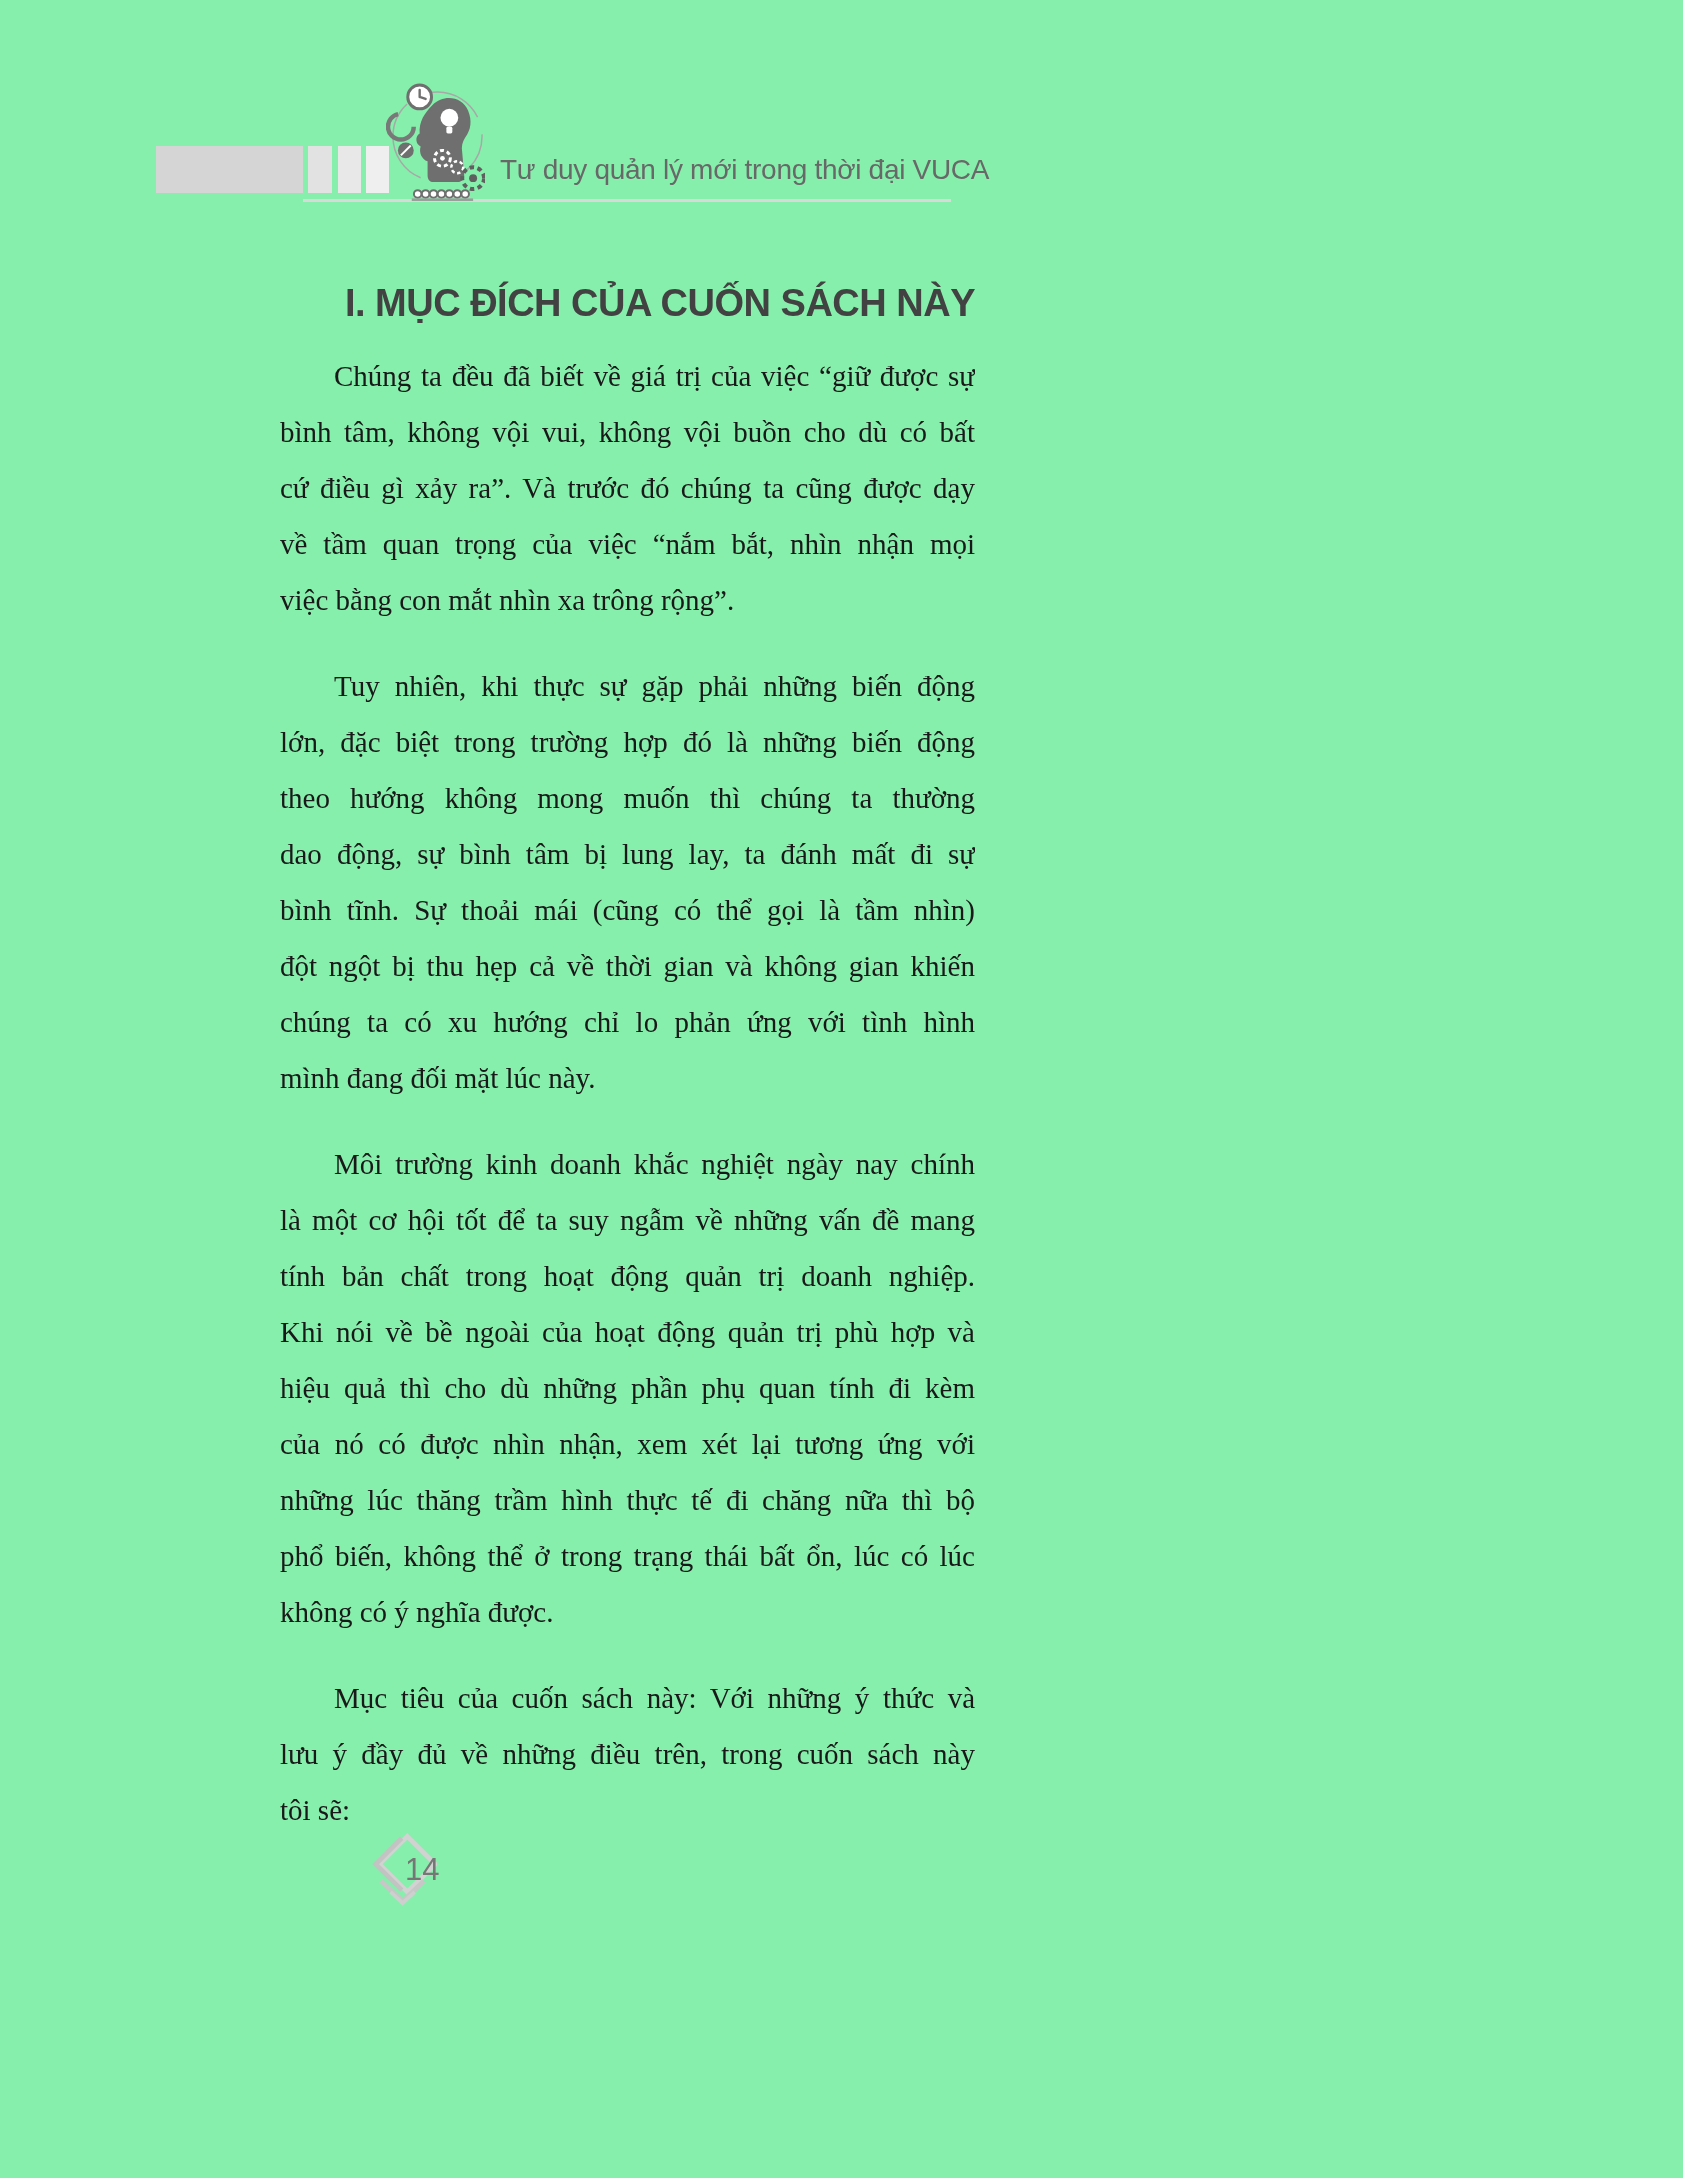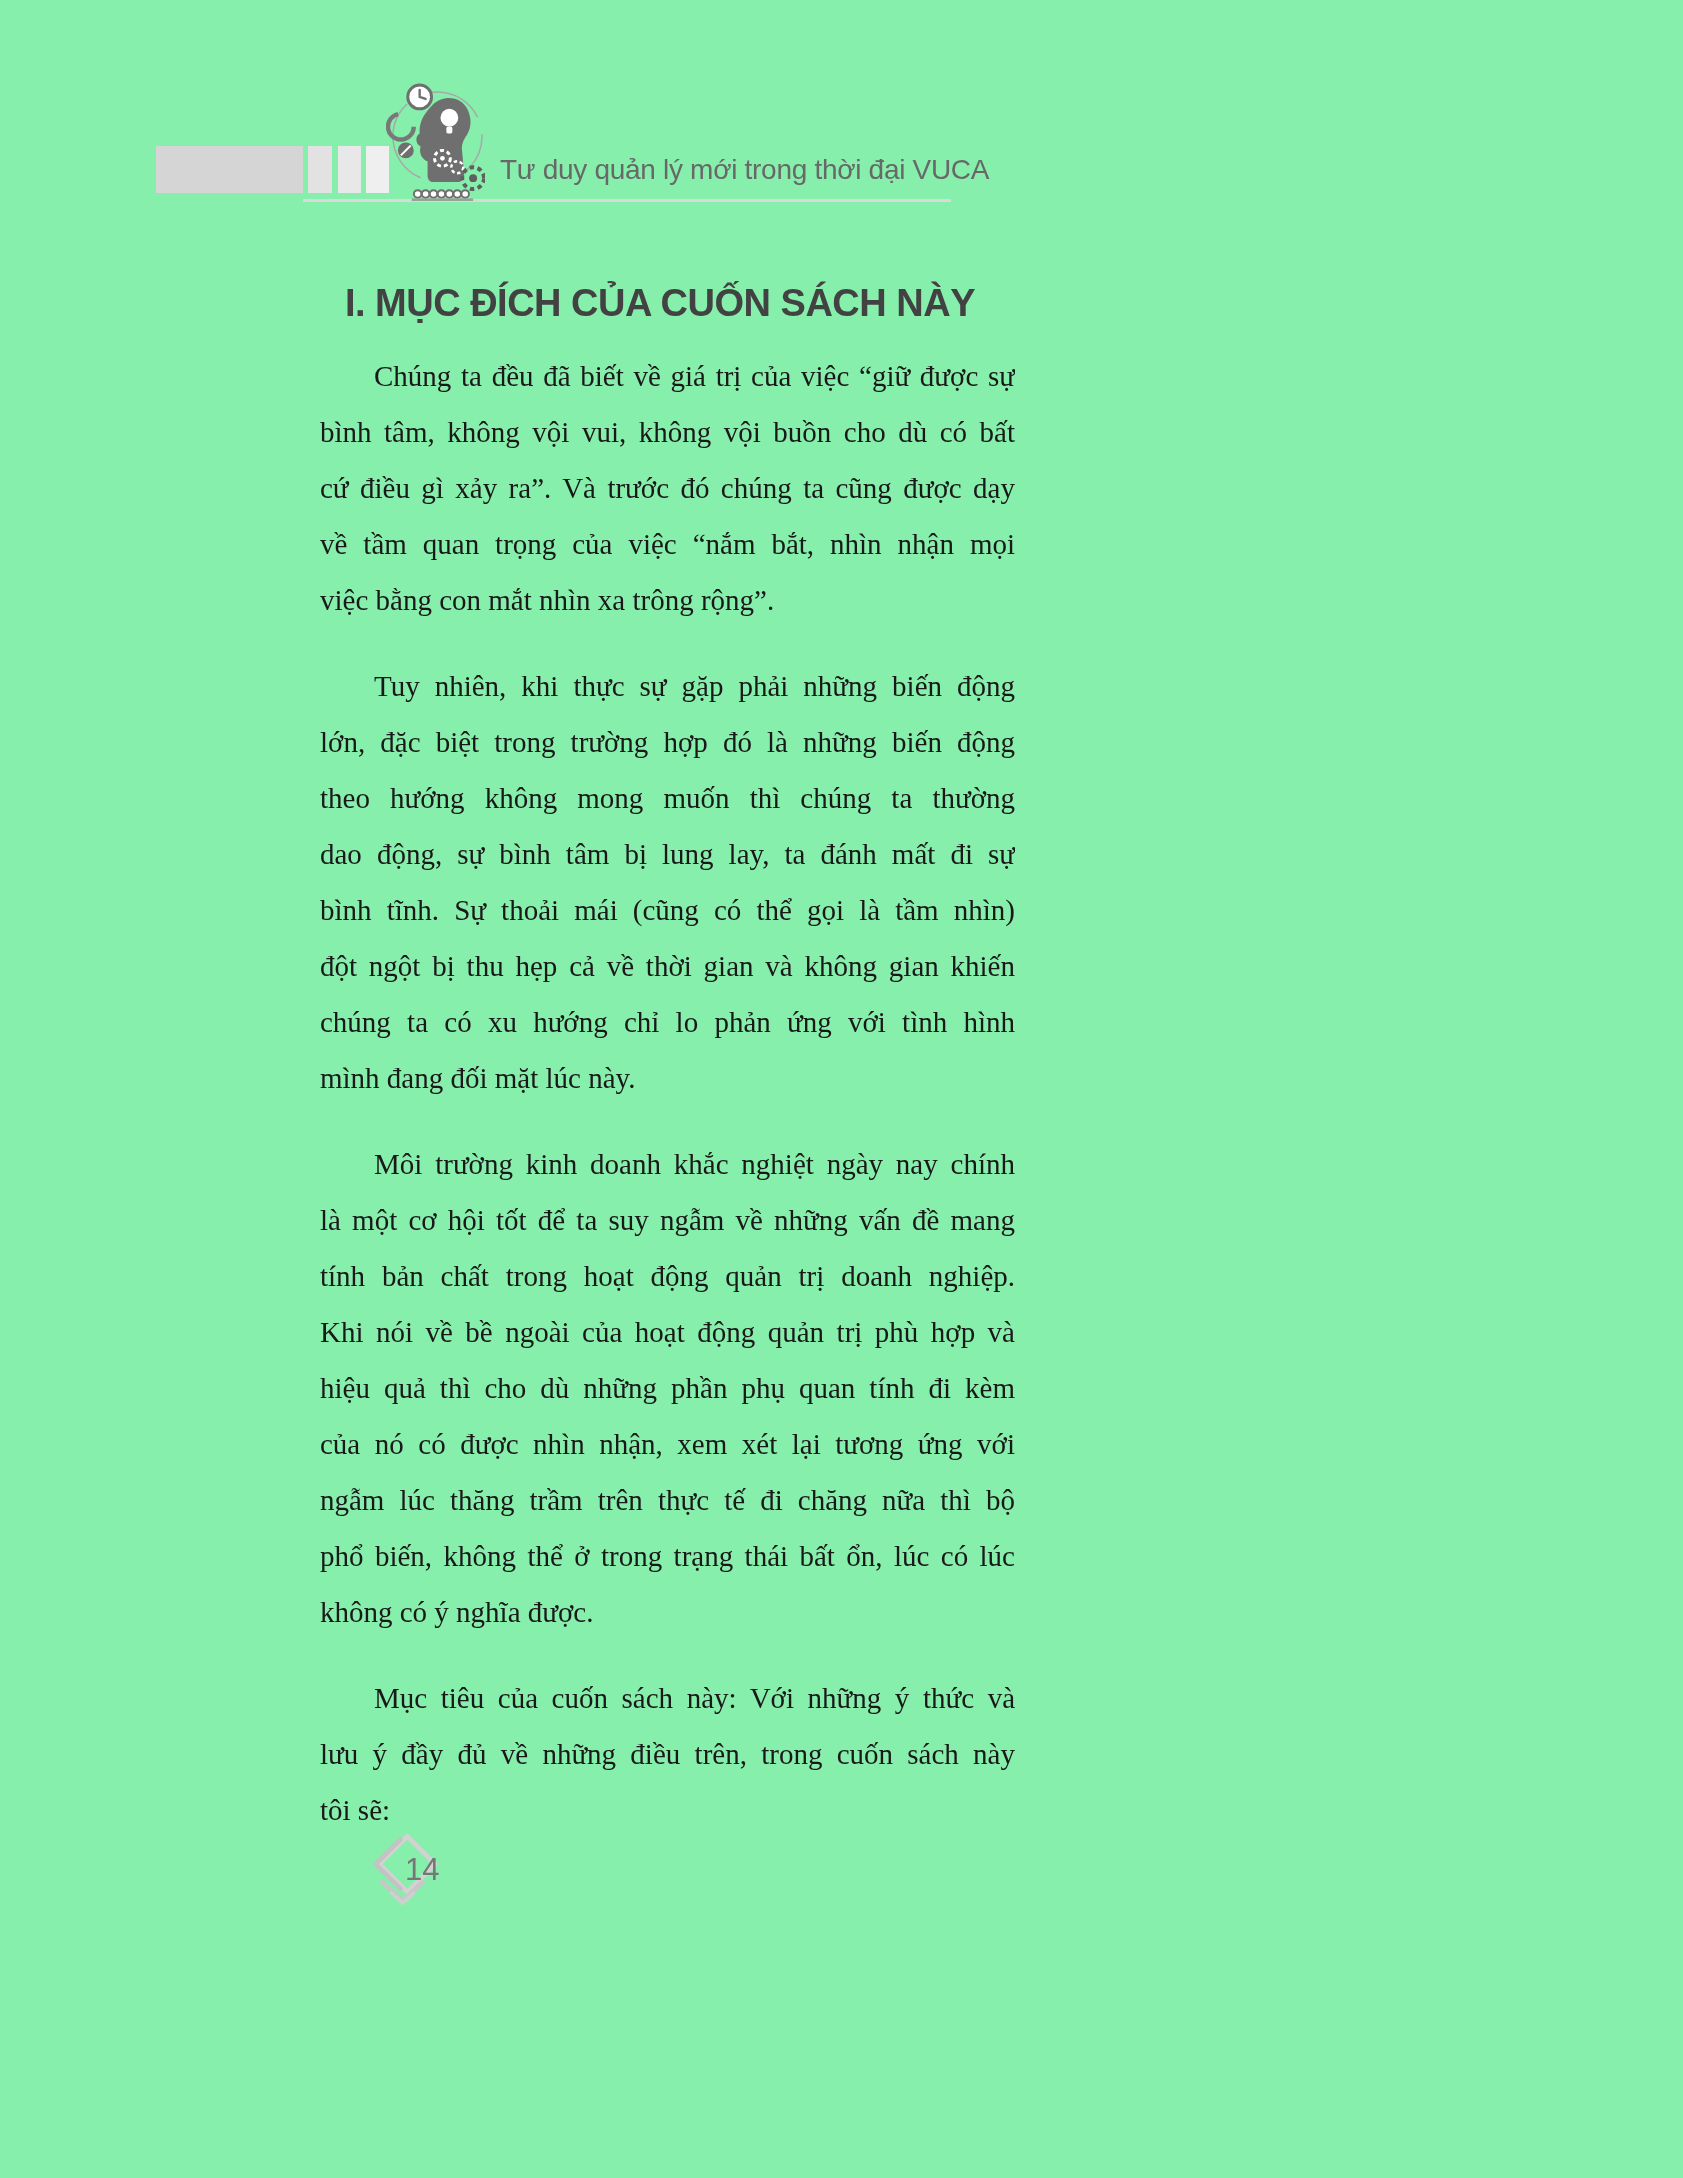--- a/index.html
+++ b/index.html
@@ -34,21 +34,20 @@
     text-align:right;
     font-family:"Liberation Sans","DejaVu Sans",sans-serif;
     font-weight:bold;font-size:38px;color:#424242;letter-spacing:-0.5px;
     white-space:nowrap;
   }
 
   
   .body-col{
     position:absolute;left:280px;top:348px;width:695px;
     color:#191919;
-    margin-left:40px;
   }
   .para{margin:0 0 30px 0;}
   .para:last-child{margin-bottom:0;}
   .ln{
     font-size:29px;line-height:56px;height:56px;
     text-align:justify;text-align-last:justify;text-justify:inter-word;
     white-space:normal;overflow:hidden;
   }
   .ln.first{text-indent:54px;}
   .ln.last{text-align-last:left;}
@@ -130,21 +129,21 @@
       <div class="ln">chúng ta có xu hướng chỉ lo phản ứng với tình hình</div>
       <div class="ln last">mình đang đối mặt lúc này.</div>
     </div>
     <div class="para">
       <div class="ln first">Môi trường kinh doanh khắc nghiệt ngày nay chính</div>
       <div class="ln">là một cơ hội tốt để ta suy ngẫm về những vấn đề mang</div>
       <div class="ln">tính bản chất trong hoạt động quản trị doanh nghiệp.</div>
       <div class="ln">Khi nói về bề ngoài của hoạt động quản trị phù hợp và</div>
       <div class="ln">hiệu quả thì cho dù những phần phụ quan tính đi kèm</div>
       <div class="ln">của nó có được nhìn nhận, xem xét lại tương ứng với</div>
-      <div class="ln">ngẫm lúc thăng trầm trên thực tế đi chăng nữa thì bộ</div>
+      <div class="ln">những lúc thăng trầm hình thực tế đi chăng nữa thì bộ</div>
       <div class="ln">phổ biến, không thể ở trong trạng thái bất ổn, lúc có lúc</div>
       <div class="ln last">không có ý nghĩa được.</div>
     </div>
     <div class="para">
       <div class="ln first">Mục tiêu của cuốn sách này: Với những ý thức và</div>
       <div class="ln">lưu ý đầy đủ về những điều trên, trong cuốn sách này</div>
       <div class="ln last">tôi sẽ:</div>
     </div>
   </div>
 

